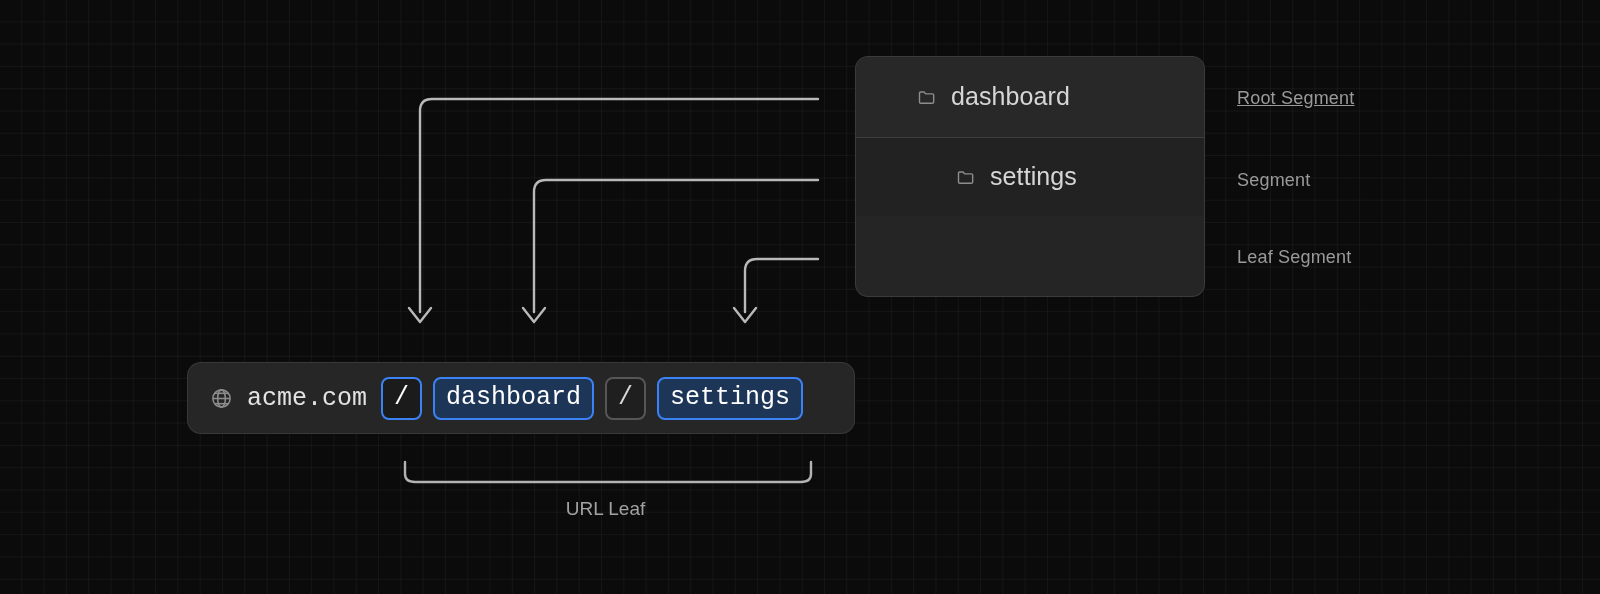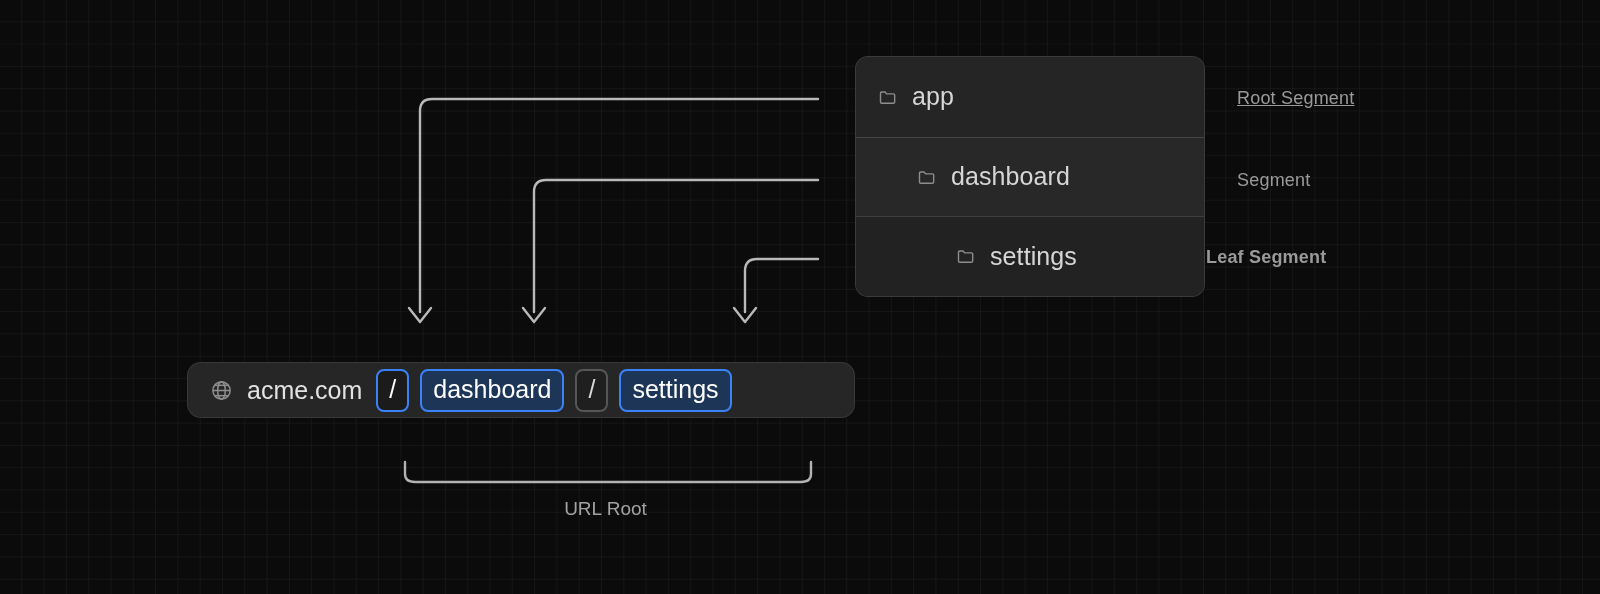--- a/index.html
+++ b/index.html
@@ -80,36 +80,37 @@
   
   .annotation {
     position: absolute;
     color: #9a9a9a;
     font-size: 18px;
     white-space: nowrap;
     letter-spacing: 0.2px;
   }
   #anno-0 { left: 1237px; top: 88px; text-decoration: underline; }
   #anno-1 { left: 1237px; top: 170px; }
-  #anno-2 { left: 1206px; top: 247px; font-weight: bold; }
+  #anno-2 { left: 1237px; top: 247px; }
 
   
   #url-bar {
     position: absolute;
     left: 187px;
     top: 362px;
     width: 668px;
-    height: 56px;
+    height: 72px;
     border-radius: 14px;
     background: #262626;
     border: 1px solid rgba(255,255,255,0.085);
     box-sizing: border-box;
     display: flex;
     align-items: center;
     padding-left: 22px;
+    font-family: Liberation Mono, monospace;
   }
   .globe-icon {
     width: 23px;
     height: 23px;
     flex: 0 0 auto;
     display: block;
     margin-right: 14px;
   }
   #domain-text {
     color: #e2e2e2;
@@ -175,26 +176,20 @@
   </g>
   <g fill="none" stroke="#b9b9b9" stroke-width="2.4" stroke-linecap="round" stroke-linejoin="round">
     <path d="M 409 308 L 420 322 L 431 308"></path>
     <path d="M 523 308 L 534 322 L 545 308"></path>
     <path d="M 734 308 L 745 322 L 756 308"></path>
   </g>
 </svg>
 
 <div id="tree-panel">
 
-  <div class="tree-row depth-0">
-    <svg class="folder-icon" viewBox="0 0 24 24" fill="none" stroke="#8d8d8d" stroke-width="1.7" stroke-linecap="round" stroke-linejoin="round">
-      <path d="M3 7.5 a1.5 1.5 0 0 1 1.5 -1.5 h4 l1.8 2.2 h8.2 a1.5 1.5 0 0 1 1.5 1.5 v8.3 a1.5 1.5 0 0 1 -1.5 1.5 h-14 a1.5 1.5 0 0 1 -1.5 -1.5 z"></path>
-    </svg>
-    <span class="tree-label">app</span>
-  </div>
 
   <div class="tree-row depth-1">
     <svg class="folder-icon" viewBox="0 0 24 24" fill="none" stroke="#8d8d8d" stroke-width="1.7" stroke-linecap="round" stroke-linejoin="round">
       <path d="M3 7.5 a1.5 1.5 0 0 1 1.5 -1.5 h4 l1.8 2.2 h8.2 a1.5 1.5 0 0 1 1.5 1.5 v8.3 a1.5 1.5 0 0 1 -1.5 1.5 h-14 a1.5 1.5 0 0 1 -1.5 -1.5 z"></path>
     </svg>
     <span class="tree-label">dashboard</span>
   </div>
 
   <div class="tree-row depth-2">
     <svg class="folder-icon" viewBox="0 0 24 24" fill="none" stroke="#8d8d8d" stroke-width="1.7" stroke-linecap="round" stroke-linejoin="round">
@@ -220,13 +215,13 @@
   <span id="domain-text">acme.com</span>
   <span class="seg slash-active">/</span>
   <span class="seg segment">dashboard</span>
   <span class="seg slash-inactive">/</span>
   <span class="seg segment">settings</span>
 </div>
 
 <svg id="brace-svg" viewBox="0 0 420 40" xmlns="http://www.w3.org/2000/svg">
   <path d="M 7 7 L 7 19 Q 7 27 17 27 L 403 27 Q 413 27 413 19 L 413 7" fill="none" stroke="#b3b3b3" stroke-width="2.4" stroke-linecap="round" stroke-linejoin="round"></path>
 </svg>
-<div id="url-path-caption">URL Root</div>
+<div id="url-path-caption">URL Leaf</div>
 
 </body></html>

